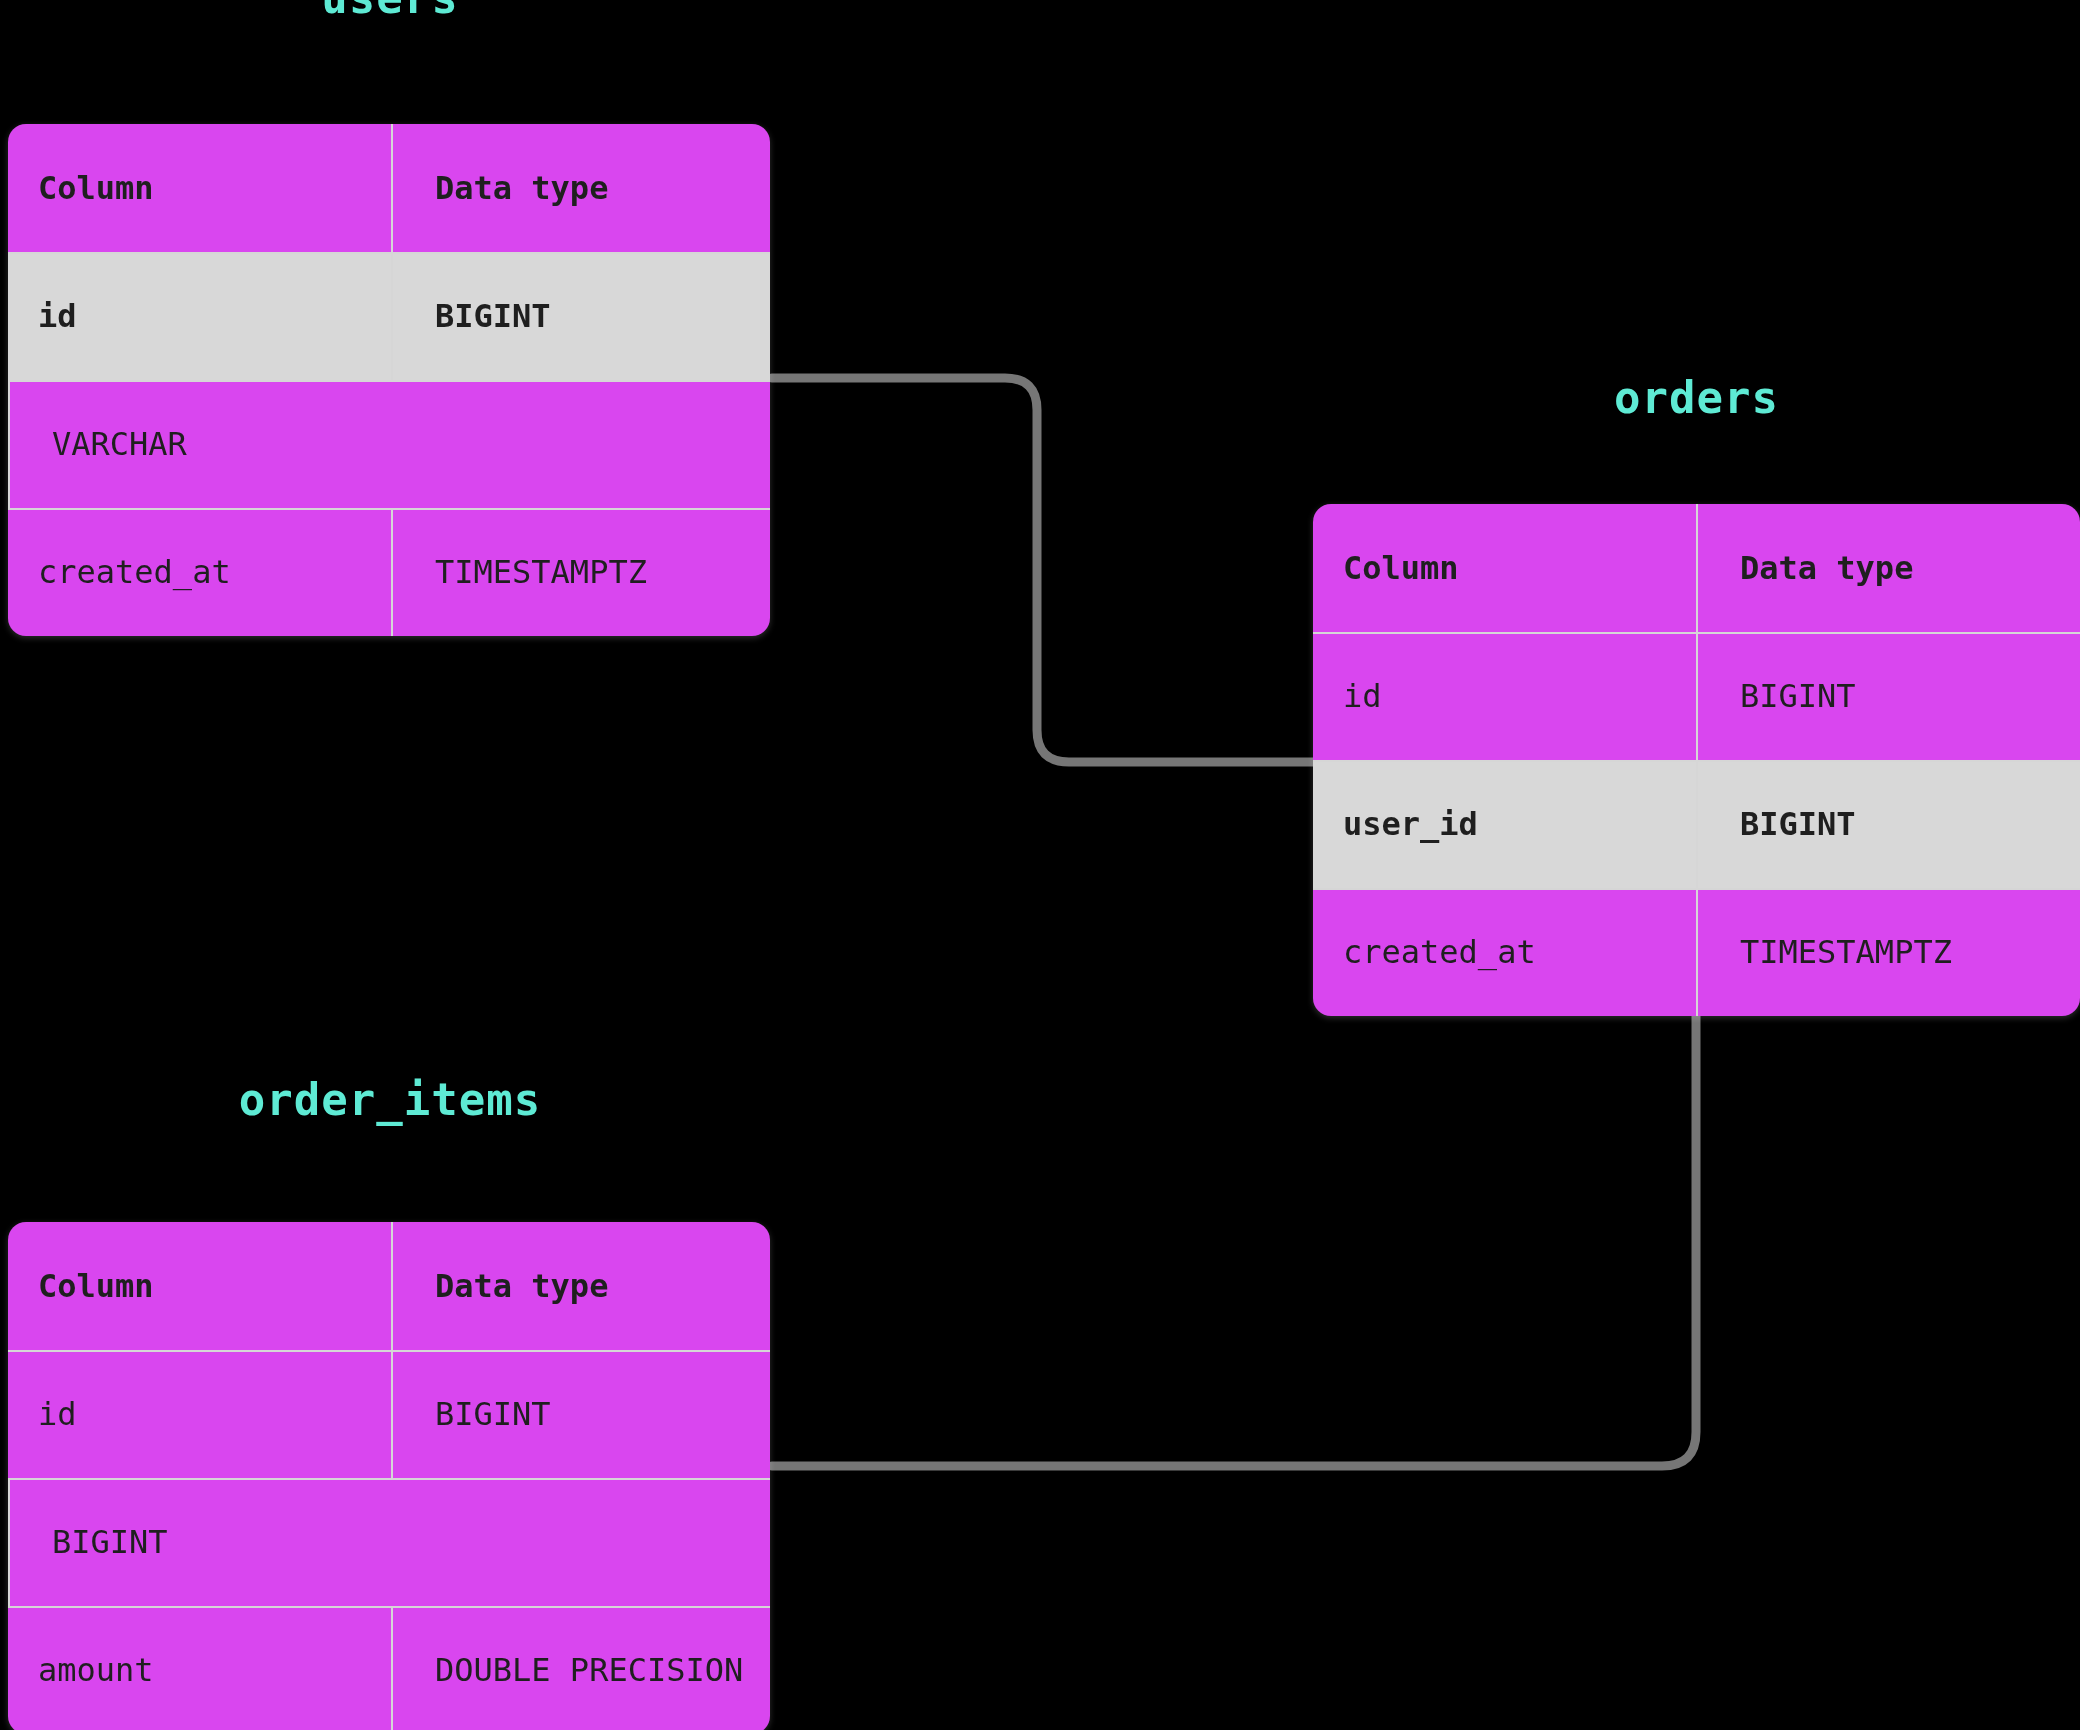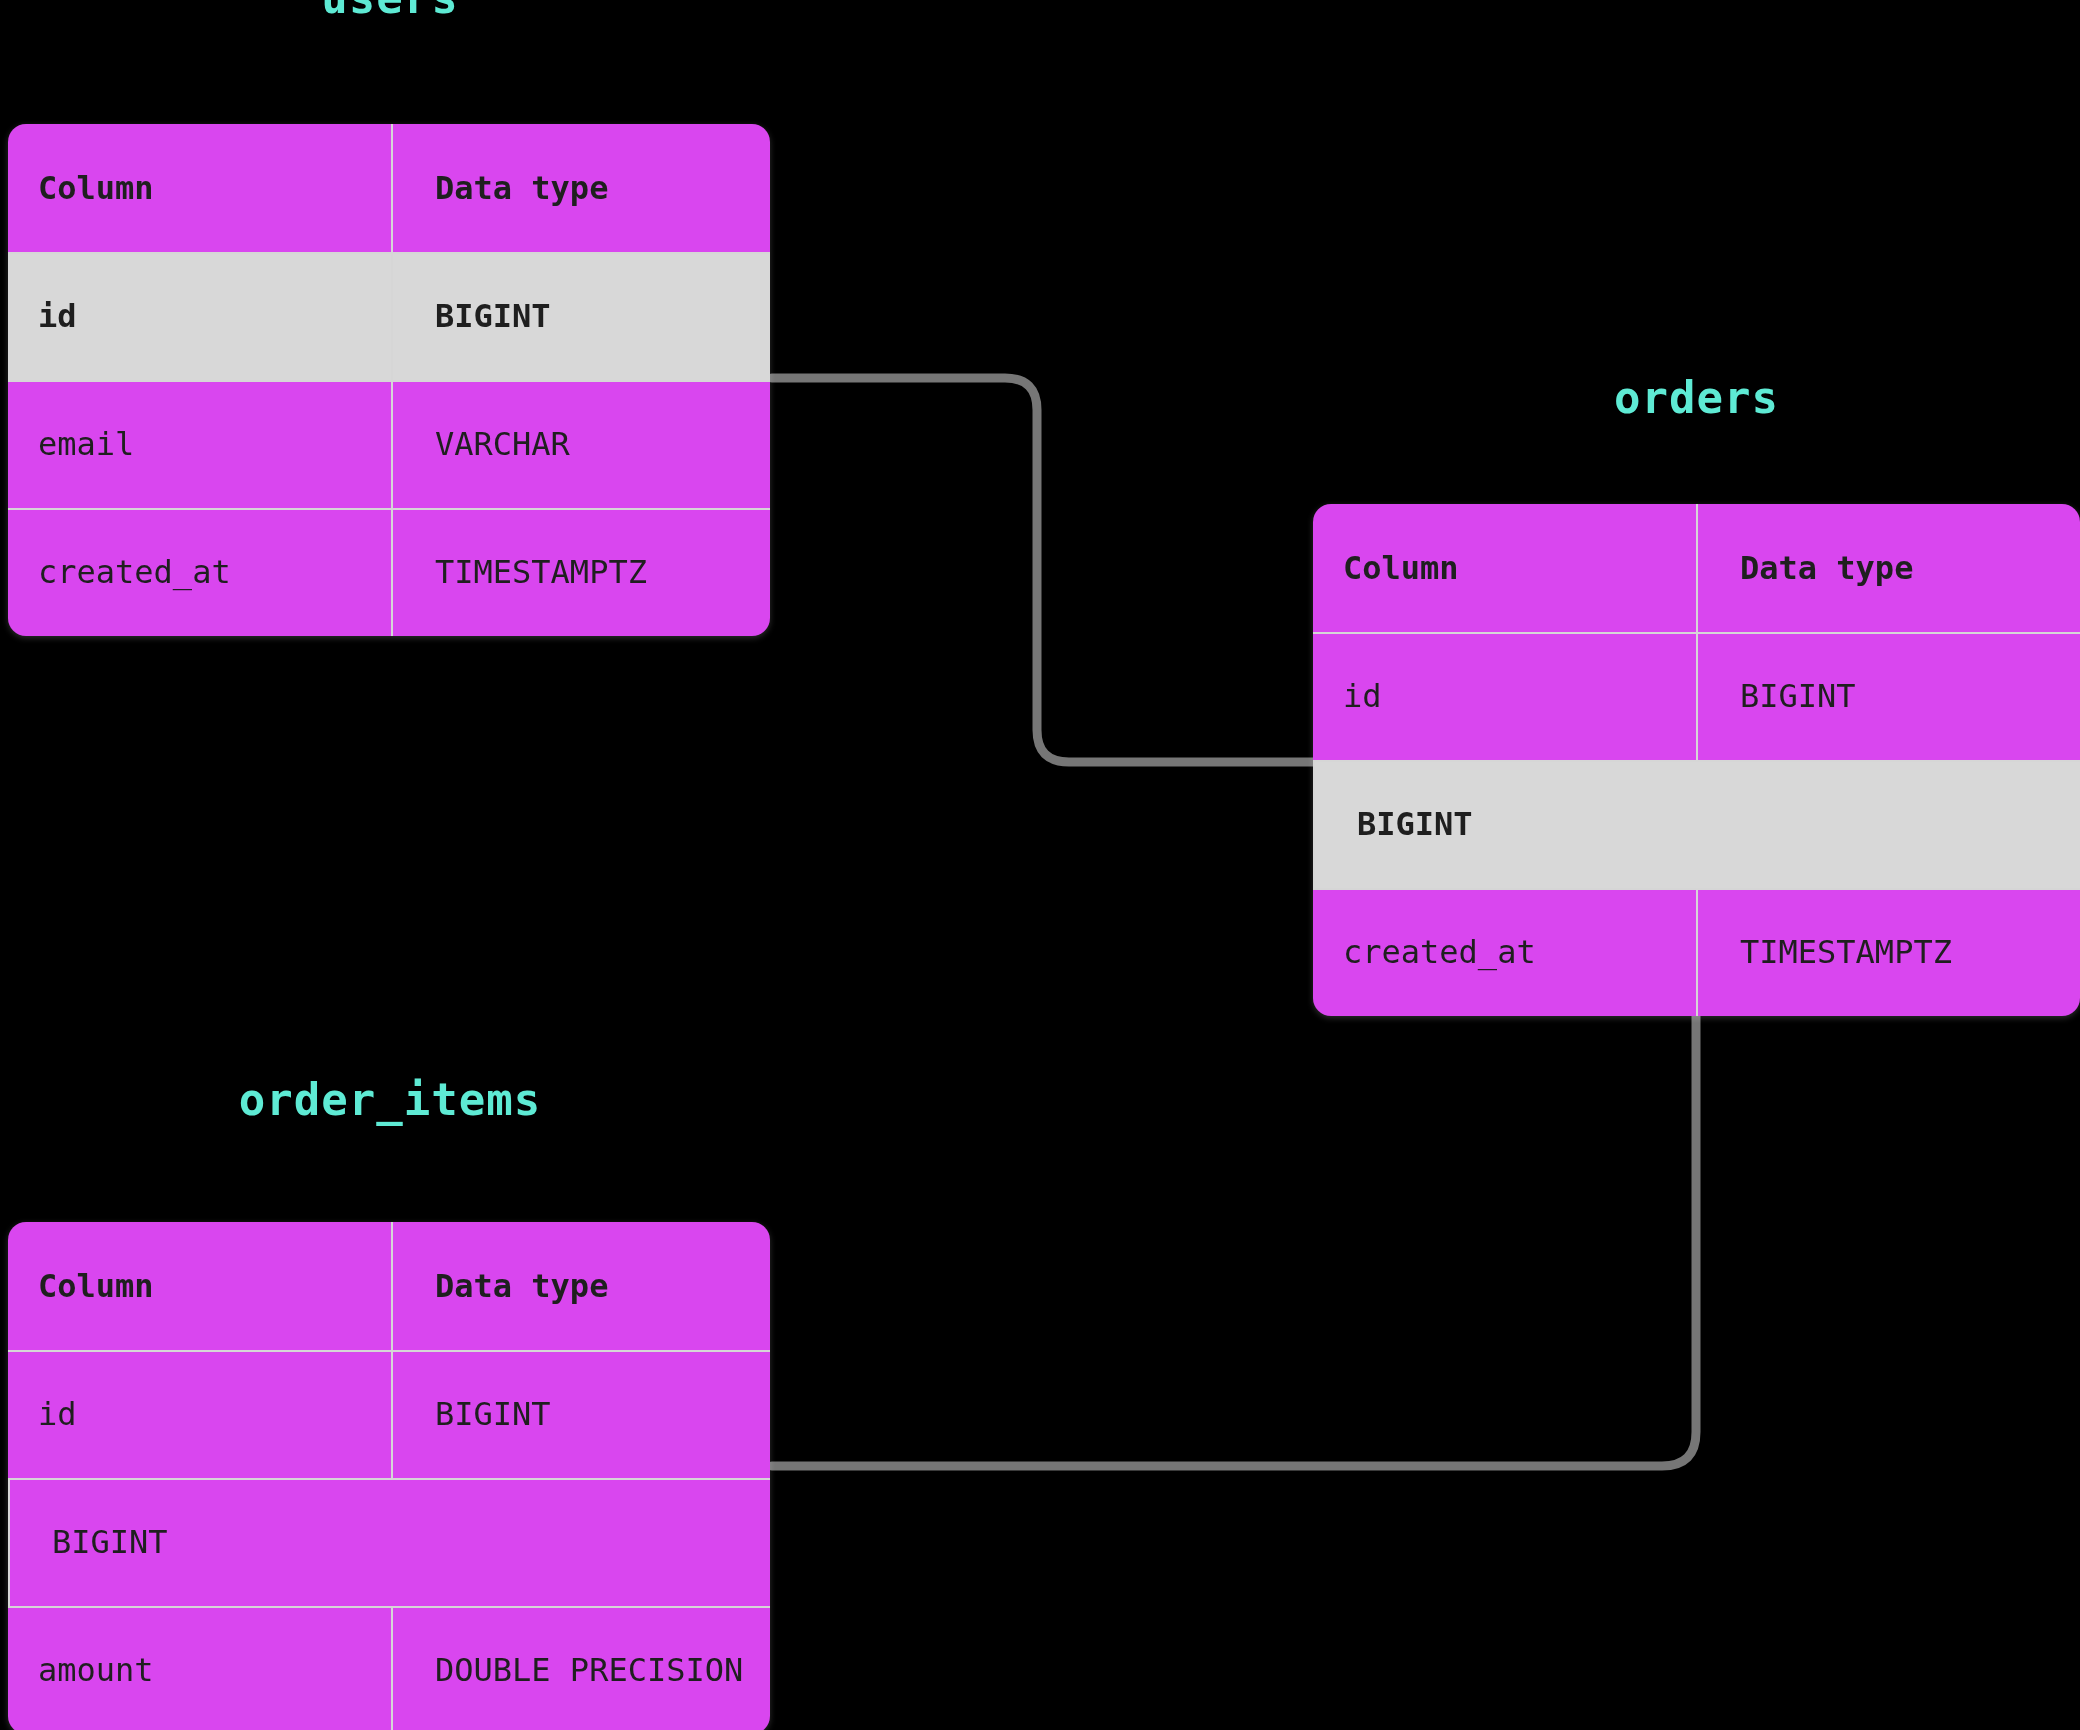--- a/index.html
+++ b/index.html
@@ -148,21 +148,20 @@
         <div class="cell col-name">Column</div>
         <div class="cell col-type">Data type</div>
       </div>
 
       <div class="row highlight">
         <div class="cell col-name">id</div>
         <div class="cell col-type">BIGINT</div>
       </div>
 
       <div class="row">
-        <div class="cell col-name">email</div>
         <div class="cell col-type">VARCHAR</div>
       </div>
 
       <div class="row">
         <div class="cell col-name">created_at</div>
         <div class="cell col-type">TIMESTAMPTZ</div>
       </div>
 
     </div>
   </div>
@@ -175,20 +174,21 @@
         <div class="cell col-name">Column</div>
         <div class="cell col-type">Data type</div>
       </div>
 
       <div class="row">
         <div class="cell col-name">id</div>
         <div class="cell col-type">BIGINT</div>
       </div>
 
       <div class="row highlight">
+        <div class="cell col-name">user_id</div>
         <div class="cell col-type">BIGINT</div>
       </div>
 
       <div class="row">
         <div class="cell col-name">created_at</div>
         <div class="cell col-type">TIMESTAMPTZ</div>
       </div>
 
     </div>
   </div>

